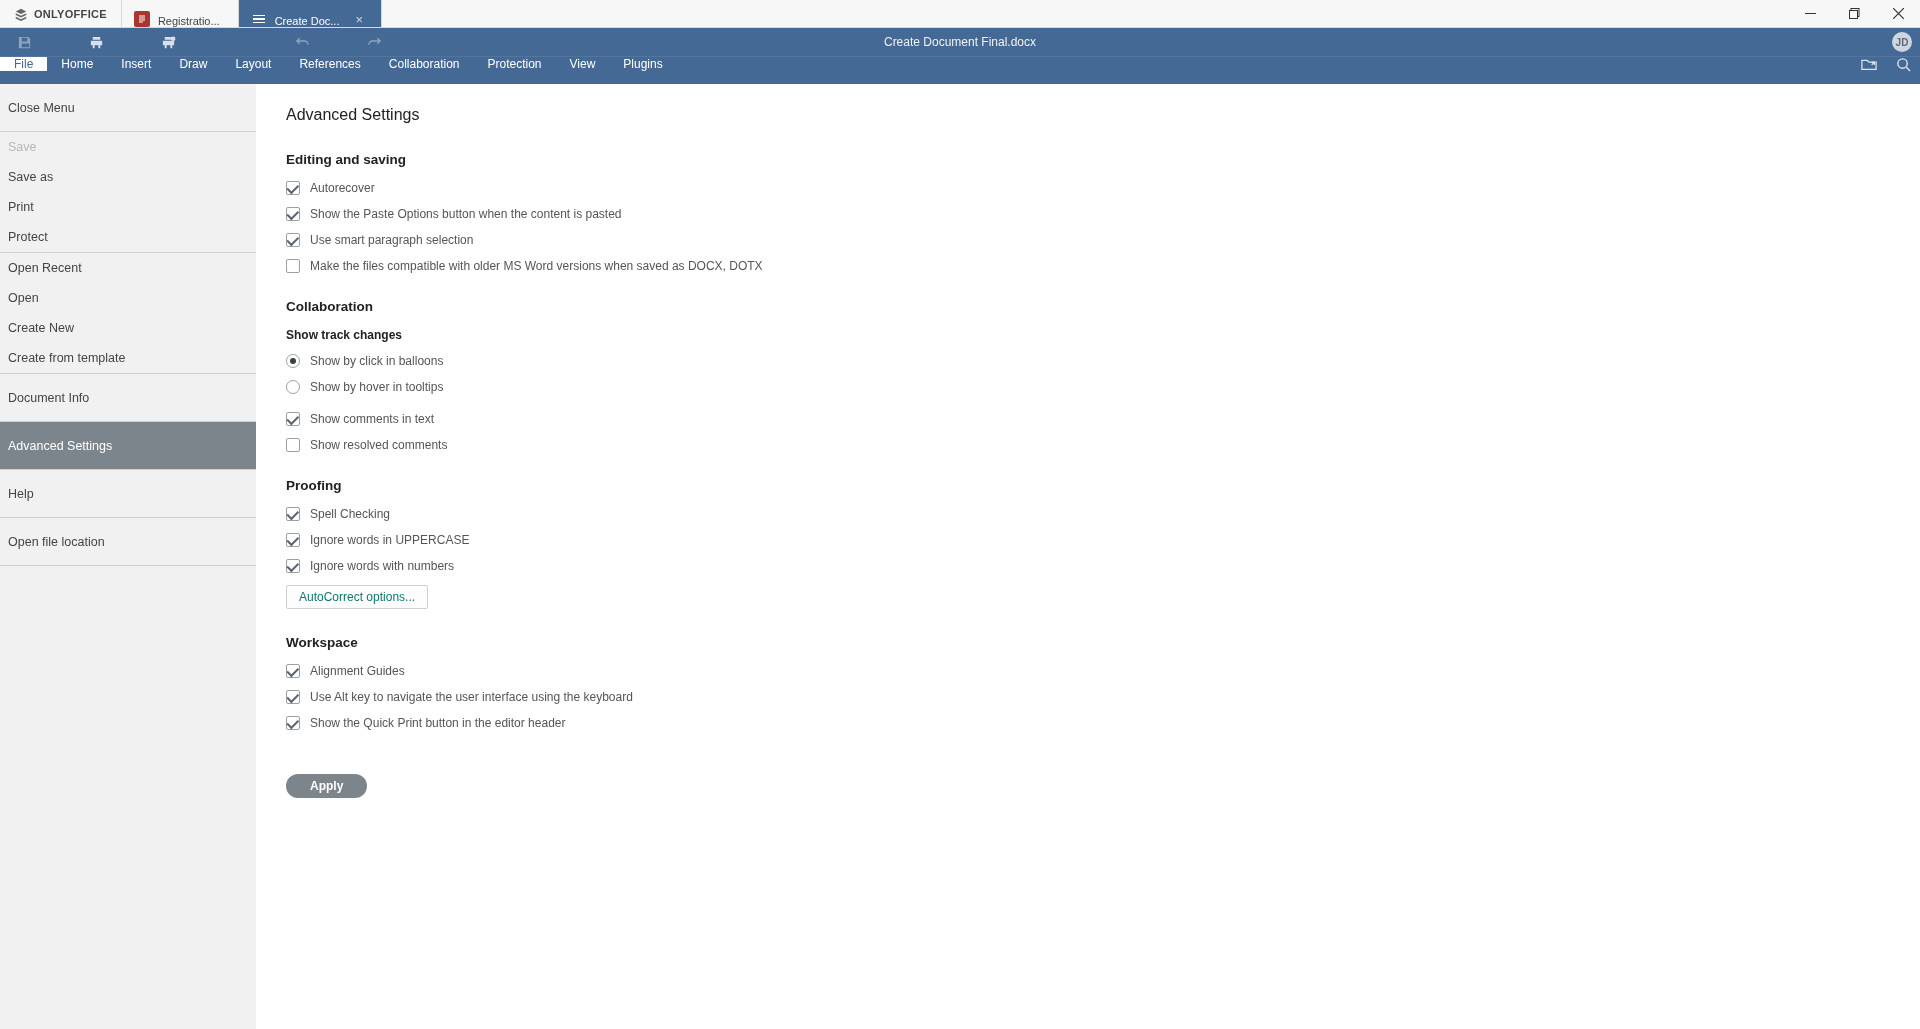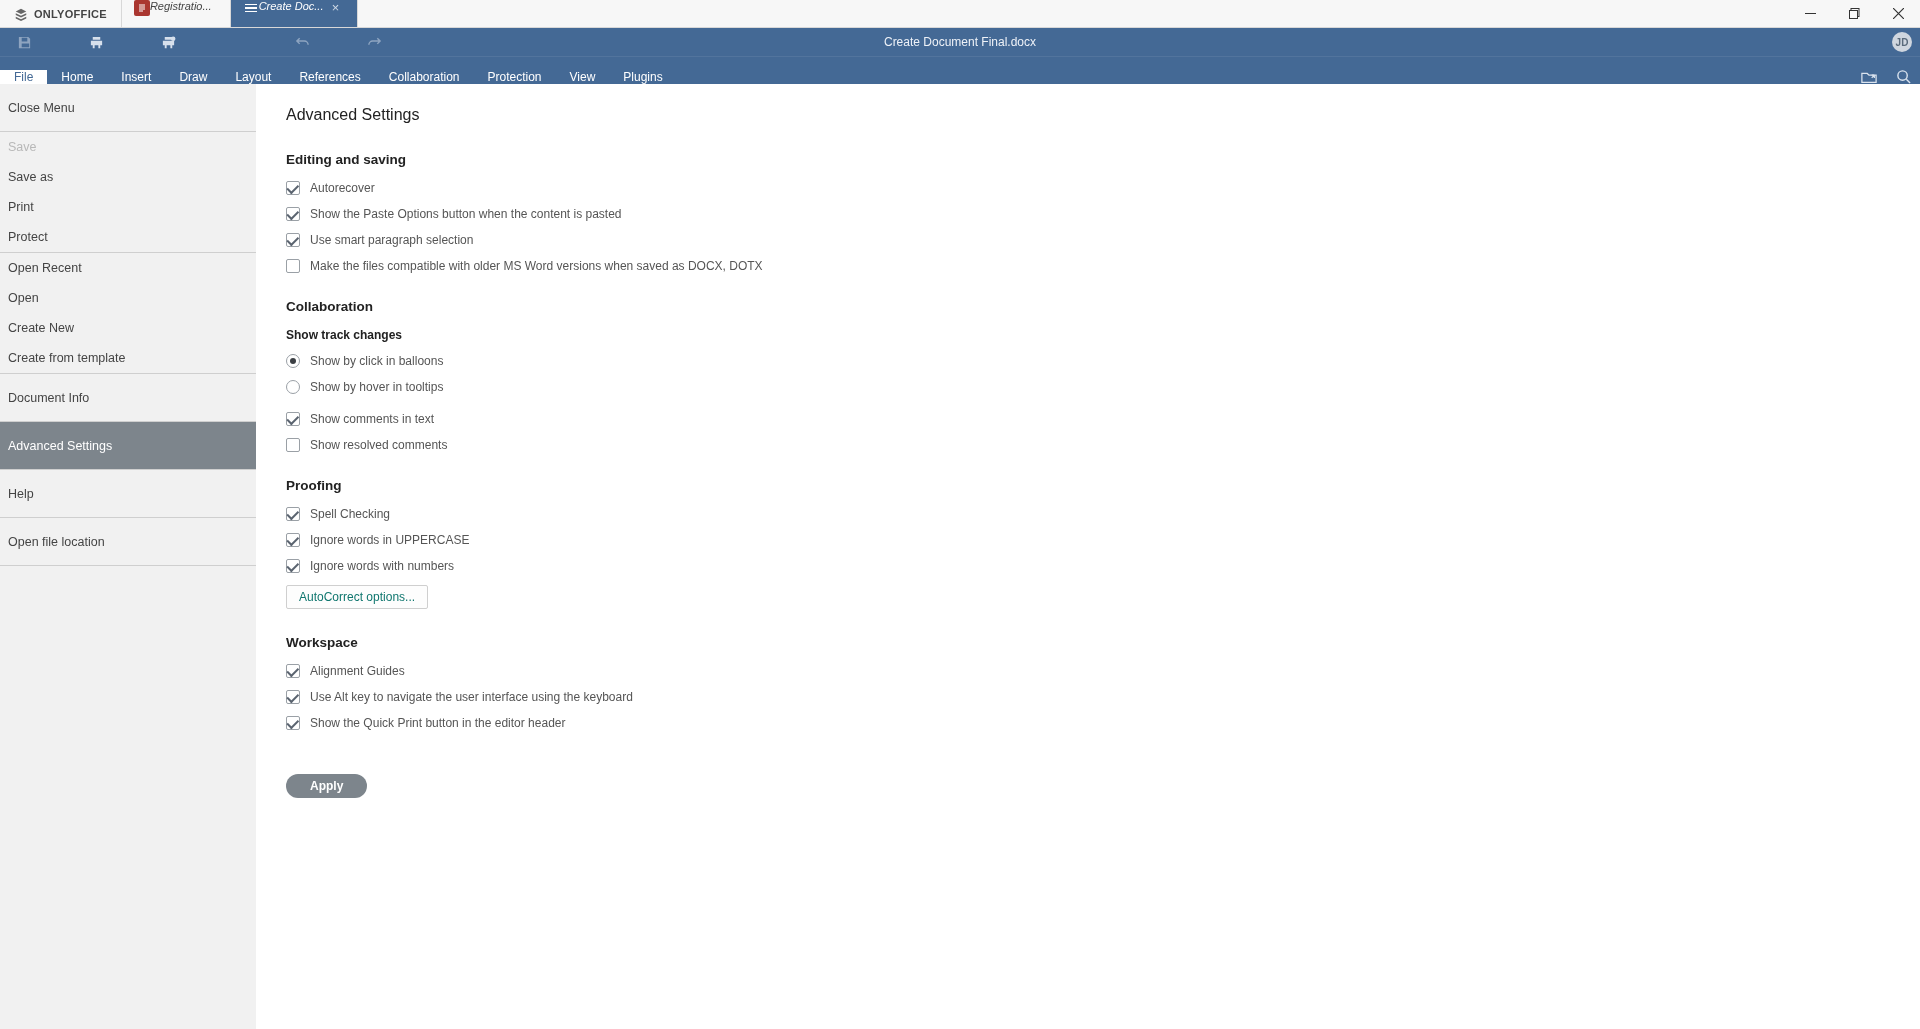--- a/index.html
+++ b/index.html
@@ -15,42 +15,42 @@
     --heading:#222;
   }
   *{box-sizing:border-box;}
   html,body{margin:0;padding:0;height:100%;}
   body{font-family:"Segoe UI",Arial,Helvetica,sans-serif;font-size:12px;color:var(--text);background:#fff;}
 
   
   .titlebar{height:28px;background:var(--title-bg);border-bottom:1px solid var(--title-border);display:flex;align-items:stretch;}
   .brand-tab{display:flex;align-items:center;gap:6px;padding:0 14px;color:#444;font-size:11px;font-weight:600;letter-spacing:.3px;border-right:1px solid var(--title-border);}
   .brand-tab svg{width:14px;height:14px;}
-  .doc-tab{display:flex;align-items:flex-start;gap:0;padding:0 18px 0 12px;font-size:11px;color:#444;border-right:1px solid var(--title-border);cursor:pointer;font-style:italic;}
+  .doc-tab{display:flex;align-items:flex-end;gap:8px;padding:0 18px 0 12px;font-size:11px;color:#444;border-right:1px solid var(--title-border);cursor:pointer;}
   .doc-tab.active{background:var(--ribbon-bg);color:#fff;}
   .doc-tab .doc-ico{width:16px;height:16px;display:flex;align-items:center;justify-content:center;border-radius:2px;}
   .doc-tab .doc-ico.red{background:#aa3630;color:#fff;}
   .doc-tab .hamb{display:flex;flex-direction:column;gap:2px;}
   .doc-tab .hamb span{width:12px;height:1.5px;background:#fff;display:block;}
   .doc-tab .close-x{color:#cfd9e6;margin-left:8px;font-size:13px;}
   .title-space{flex:1;}
   .win-controls{display:flex;align-items:center;}
   .win-btn{width:44px;height:28px;display:flex;align-items:center;justify-content:center;color:#333;cursor:pointer;}
   .win-btn svg{width:11px;height:11px;}
 
   
   .quickbar{height:28px;background:var(--ribbon-bg);display:flex;align-items:center;padding:0 10px;color:#d7e0ec;position:relative;gap:44px;}
   .quickbar .qbtn{width:28px;height:22px;display:flex;align-items:center;justify-content:center;color:#cbd6e4;cursor:pointer;}
   .quickbar .qbtn.dis{opacity:.5;}
   .quickbar .qspace{width:18px;}
   .quickbar .doc-name{position:absolute;left:50%;transform:translateX(-50%);font-size:12px;color:#eef2f8;}
   .quickbar .prof{position:absolute;right:8px;width:20px;height:20px;border-radius:50%;background:#cfd6df;color:#5a6a7b;font-size:10px;font-weight:600;display:flex;align-items:center;justify-content:center;cursor:pointer;}
 
   
-  .ribbon{height:28px;background:var(--ribbon-bg);display:flex;align-items:flex-end;color:#fff;font-size:12px;border-top:1px solid rgba(255,255,255,.08);}
+  .ribbon{height:28px;background:var(--ribbon-bg);display:flex;align-items:flex-start;color:#fff;font-size:12px;border-top:1px solid rgba(255,255,255,.08);}
   .ribbon .rtab{padding:0 14px;display:flex;align-items:center;cursor:pointer;}
   .ribbon .rtab.active{background:#fff;color:var(--ribbon-bg);font-weight:500;}
   .ribbon .rspacer{flex:1;}
   .ribbon .ricon{width:34px;display:flex;align-items:center;justify-content:center;color:#dbe4ef;cursor:pointer;}
 
   
   .main{display:flex;height:calc(100vh - 84px);}
   .fileside{width:256px;min-width:256px;background:var(--sidebar-bg);display:flex;flex-direction:column;font-size:12.5px;color:#444;}
   .fs-item{padding:0 8px;height:30px;display:flex;align-items:center;cursor:pointer;}
   .fs-item.tall{height:47px;}

